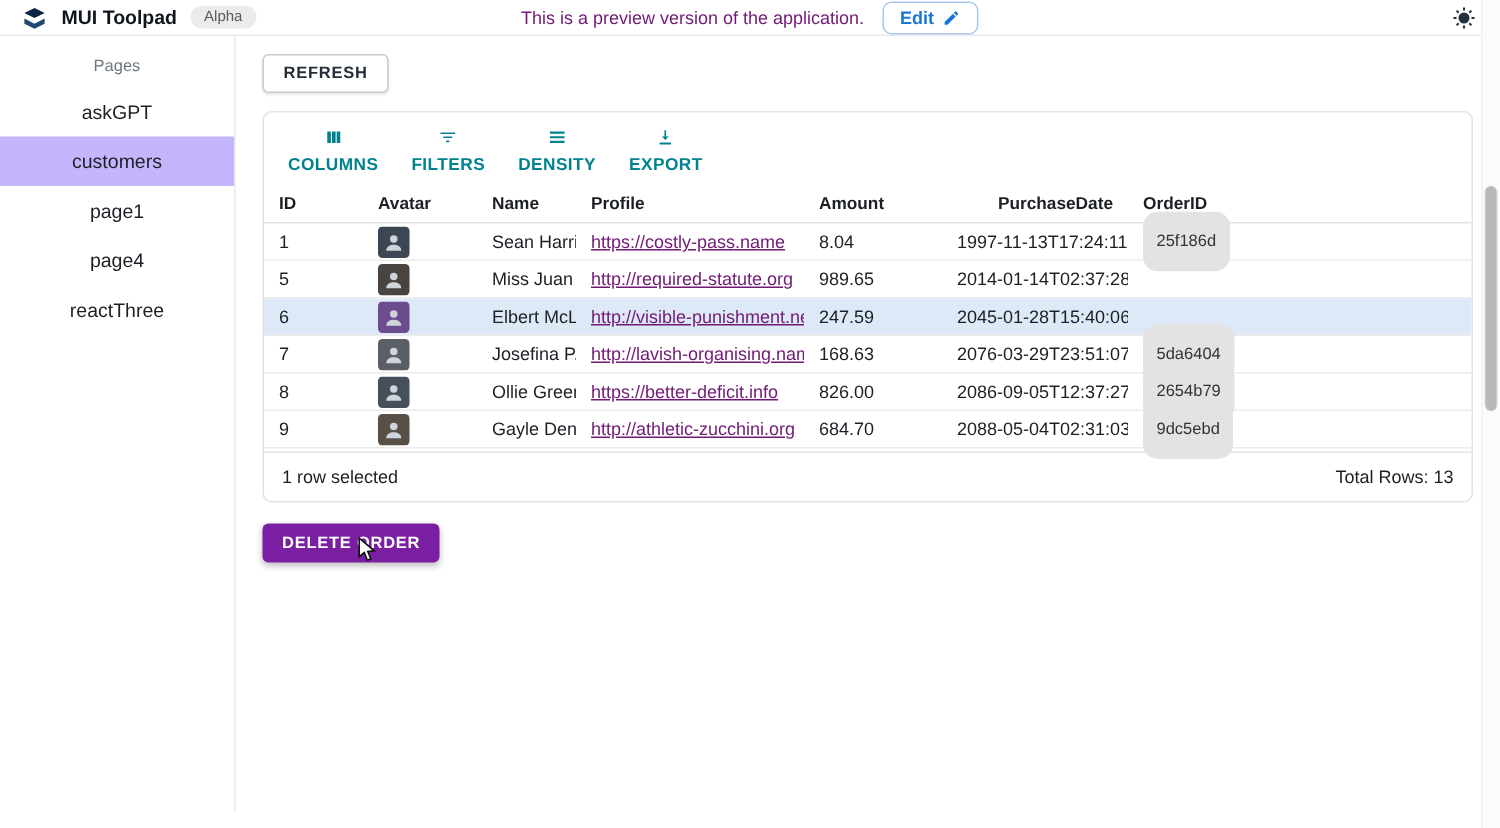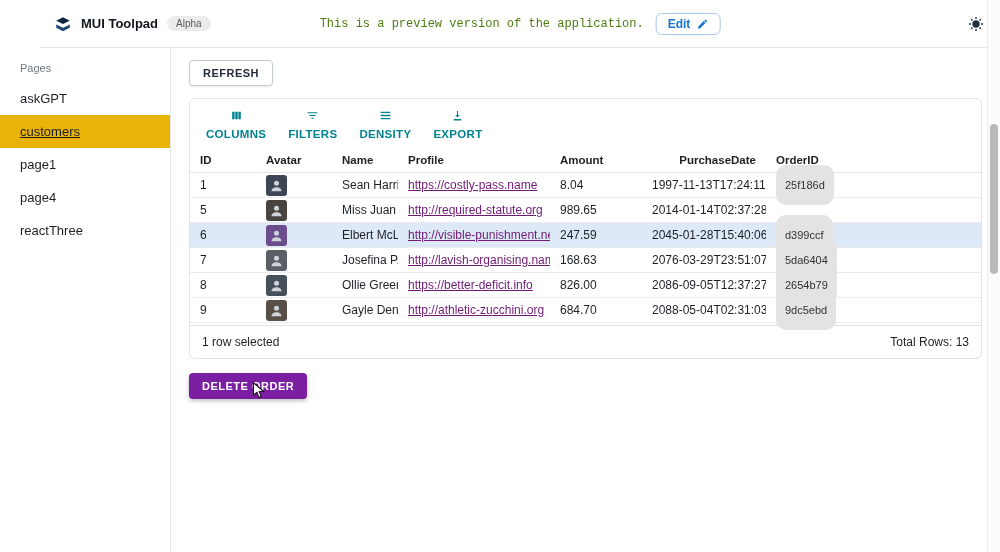--- a/index.html
+++ b/index.html
@@ -1,35 +1,35 @@
 <!DOCTYPE html>
 <html><head>
 <meta charset="utf-8">
 <style>
   * { box-sizing: border-box; }
   html,body { margin:0; padding:0; width:1000px; height:552px; overflow:hidden;
     font-family:"Liberation Sans", sans-serif; background:#fff; color:#1c2025; }
 
   
-  .appbar { height:48px; border-bottom:1px solid #e7e7e7; display:flex; align-items:center;
-    padding:0 14px; gap:9px; position:relative; background:#fff;margin-left:40px; }
+  .appbar { height:24px; border-bottom:1px solid #e7e7e7; display:flex; align-items:center;
+    padding:0 14px; gap:9px; position:relative; background:#fff; }
   .app-title { font-weight:700; font-size:13px; color:#10161d; }
   .alpha-badge { background:#ebebeb; color:#5a5a5a; font-size:10px; padding:2px 9px; border-radius:10px; }
   .appbar-center { position:absolute; left:50%; transform:translateX(-50%); display:flex; align-items:center; gap:12px; }
-  .preview-text { color:#4d7c0f; font-size:12px;font-family:Liberation Mono, monospace; }
+  .preview-text { color:#701a75; font-size:12px; }
   .edit-btn { display:flex; align-items:center; gap:6px; border:1px solid #a9c9ea; color:#1976d2;
     font-size:12px; font-weight:700; padding:3px 11px; border-radius:6px; background:#fff; cursor:pointer; }
   .theme-btn { margin-left:auto; background:none; border:none; cursor:pointer; padding:2px; display:flex; }
 
   
   .layout { display:flex; height:517px; }
-  .sidebar { width:171px; border-right:1px solid #e7e7e7; padding-top:4px; flex:none; }
+  .sidebar { width:157px; border-right:1px solid #e7e7e7; padding-top:4px; flex:none;text-align:center; }
   .sb-label { font-size:11px; color:#6f7780; padding:10px 20px 8px; }
   .sb-item { font-size:13px; color:#1c2025; padding:9px 20px; cursor:pointer; }
-  .sb-item.selected { background:#eab308;text-decoration:underline; }
+  .sb-item.selected { background:#c4b5fd; }
   .main { flex:1; padding:12px 18px 0 18px; min-width:0; }
 
   
   .refresh-btn { border:1px solid #c6ccd2; background:#fff; color:#232d38; font-size:11px; font-weight:700;
     letter-spacing:.5px; padding:6px 13px; border-radius:4px; box-shadow:0 1px 2px rgba(0,0,0,.10); cursor:pointer; }
   .delete-wrap { position:relative; display:inline-block; margin-top:14px; }
   .delete-btn { background:#7b1fa2; color:#fff; border:none; font-size:11px; font-weight:700; letter-spacing:.5px;
     padding:7px 13px; border-radius:4px; box-shadow:0 2px 4px rgba(0,0,0,.25); cursor:pointer; }
   .cursor-icon { position:absolute; left:62px; top:9px; pointer-events:none; }
 
@@ -213,21 +213,20 @@
         <svg width="15" height="15" viewBox="0 0 24 24" fill="#cfd3da">
           <circle cx="12" cy="8.5" r="4"></circle>
           <path d="M4 21c0-4.2 4-6.3 8-6.3s8 2.1 8 6.3z"></path>
         </svg>
       </span>
     </div>
     <div class="cell">Elbert McL...</div>
     <div class="cell"><a class="link">http://visible-punishment.net</a></div>
     <div class="cell">247.59</div>
     <div class="cell c-date">2045-01-28T15:40:06.325Z</div>
-    <div class="cell"><span class="chip">d399ccf</span></div>
   </div>
 
   <div class="grid-row">
     <div class="cell">7</div>
     <div class="cell">
       <span class="avatar" style="background: rgb(90, 95, 102);">
         <svg width="15" height="15" viewBox="0 0 24 24" fill="#cfd3da">
           <circle cx="12" cy="8.5" r="4"></circle>
           <path d="M4 21c0-4.2 4-6.3 8-6.3s8 2.1 8 6.3z"></path>
         </svg>

